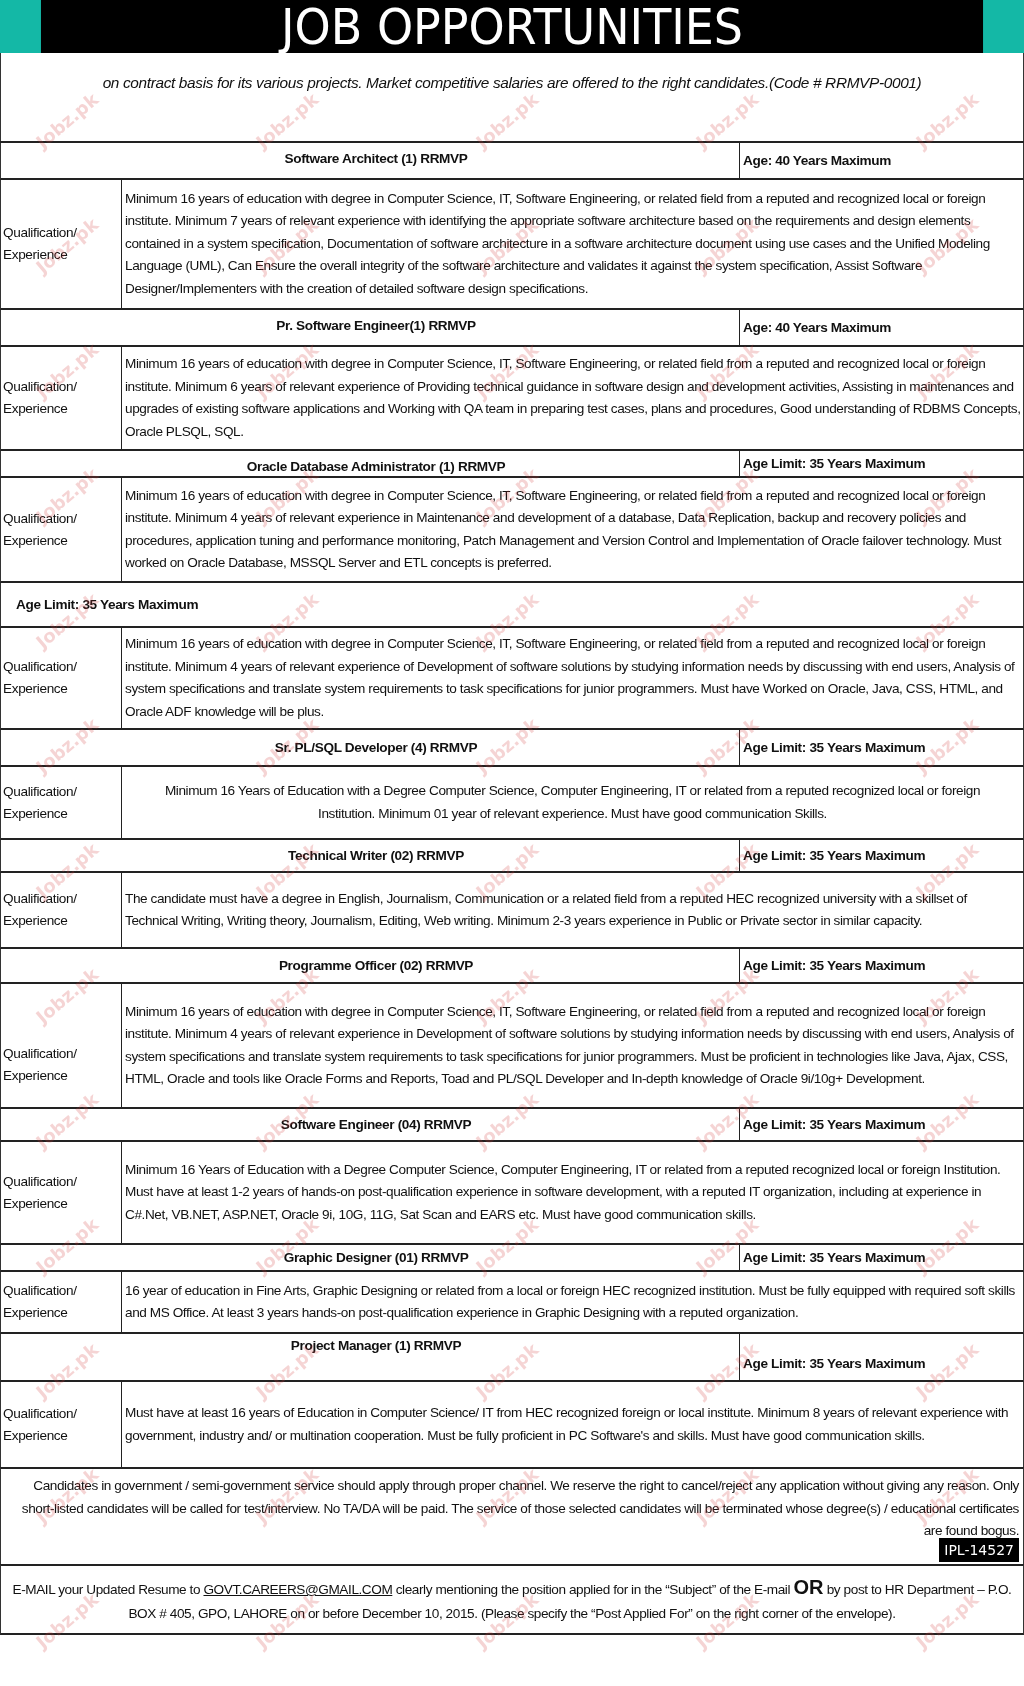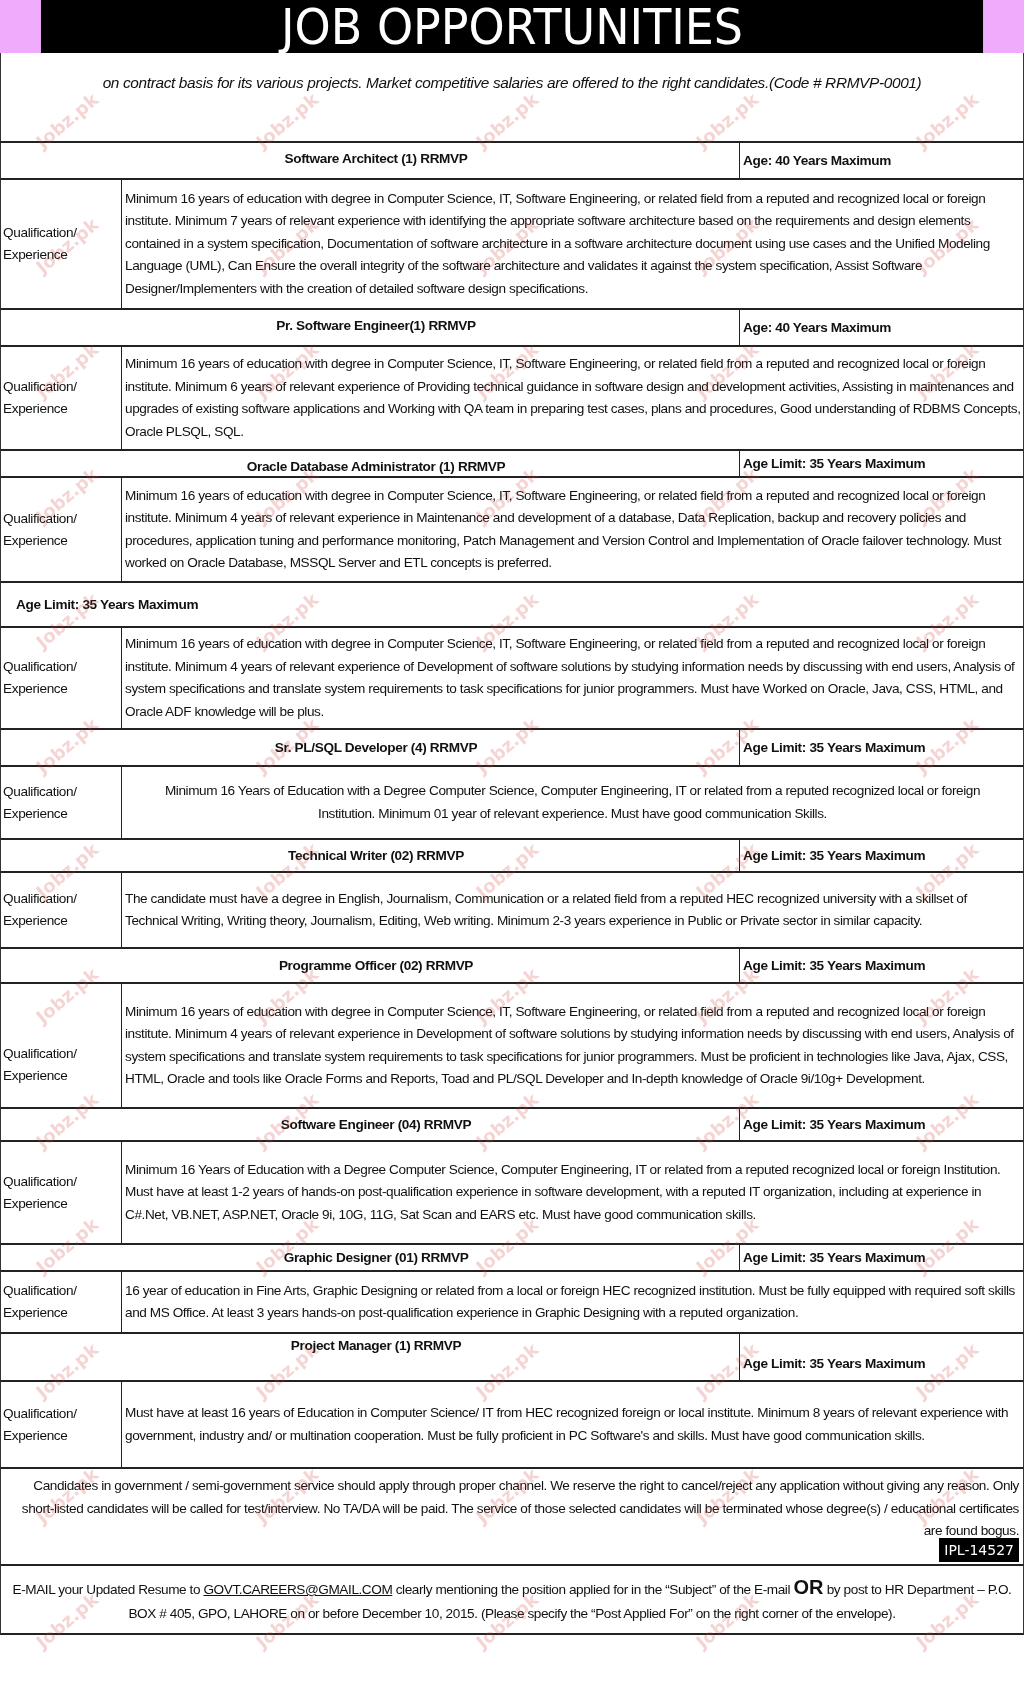--- a/index.html
+++ b/index.html
@@ -4,21 +4,21 @@
 <style>
   * { box-sizing: border-box; margin: 0; padding: 0; }
   html, body { width: 1024px; height: 1686px; background: #fff; overflow: hidden; }
   body { font-family: "Liberation Sans", sans-serif; color: #111; position: relative; }
   .header {
     height: 53px; background: #000; color: #fff;
     display: flex; align-items: center; justify-content: center;
     font-family: "DejaVu Sans", sans-serif; font-size: 50px; letter-spacing: 0px;
     font-weight: normal; transform: scaleX(0.92); transform-origin: center;
   }
-  .header-wrap { background: #f0abfc; height: 53px; overflow: hidden; }
+  .header-wrap { background: #14b8a6; height: 53px; overflow: hidden; }
   .intro {
     height: 88px; padding-top: 18px;
     text-align: center; font-style: italic; font-size: 15.4px; line-height: 23px;
     font-family: "Liberation Sans Narrow", "Liberation Sans", sans-serif;
     letter-spacing: -0.35px; color: #111;
     border-left: 1px solid #333; border-right: 1px solid #333;
   }
   .jobs { border-top: 2px solid #222; }
   .title-row { display: flex; border-bottom: 2px solid #222; border-left: 1px solid #333; border-right: 1px solid #333; padding-left: 12px; }
   .title-cell {

